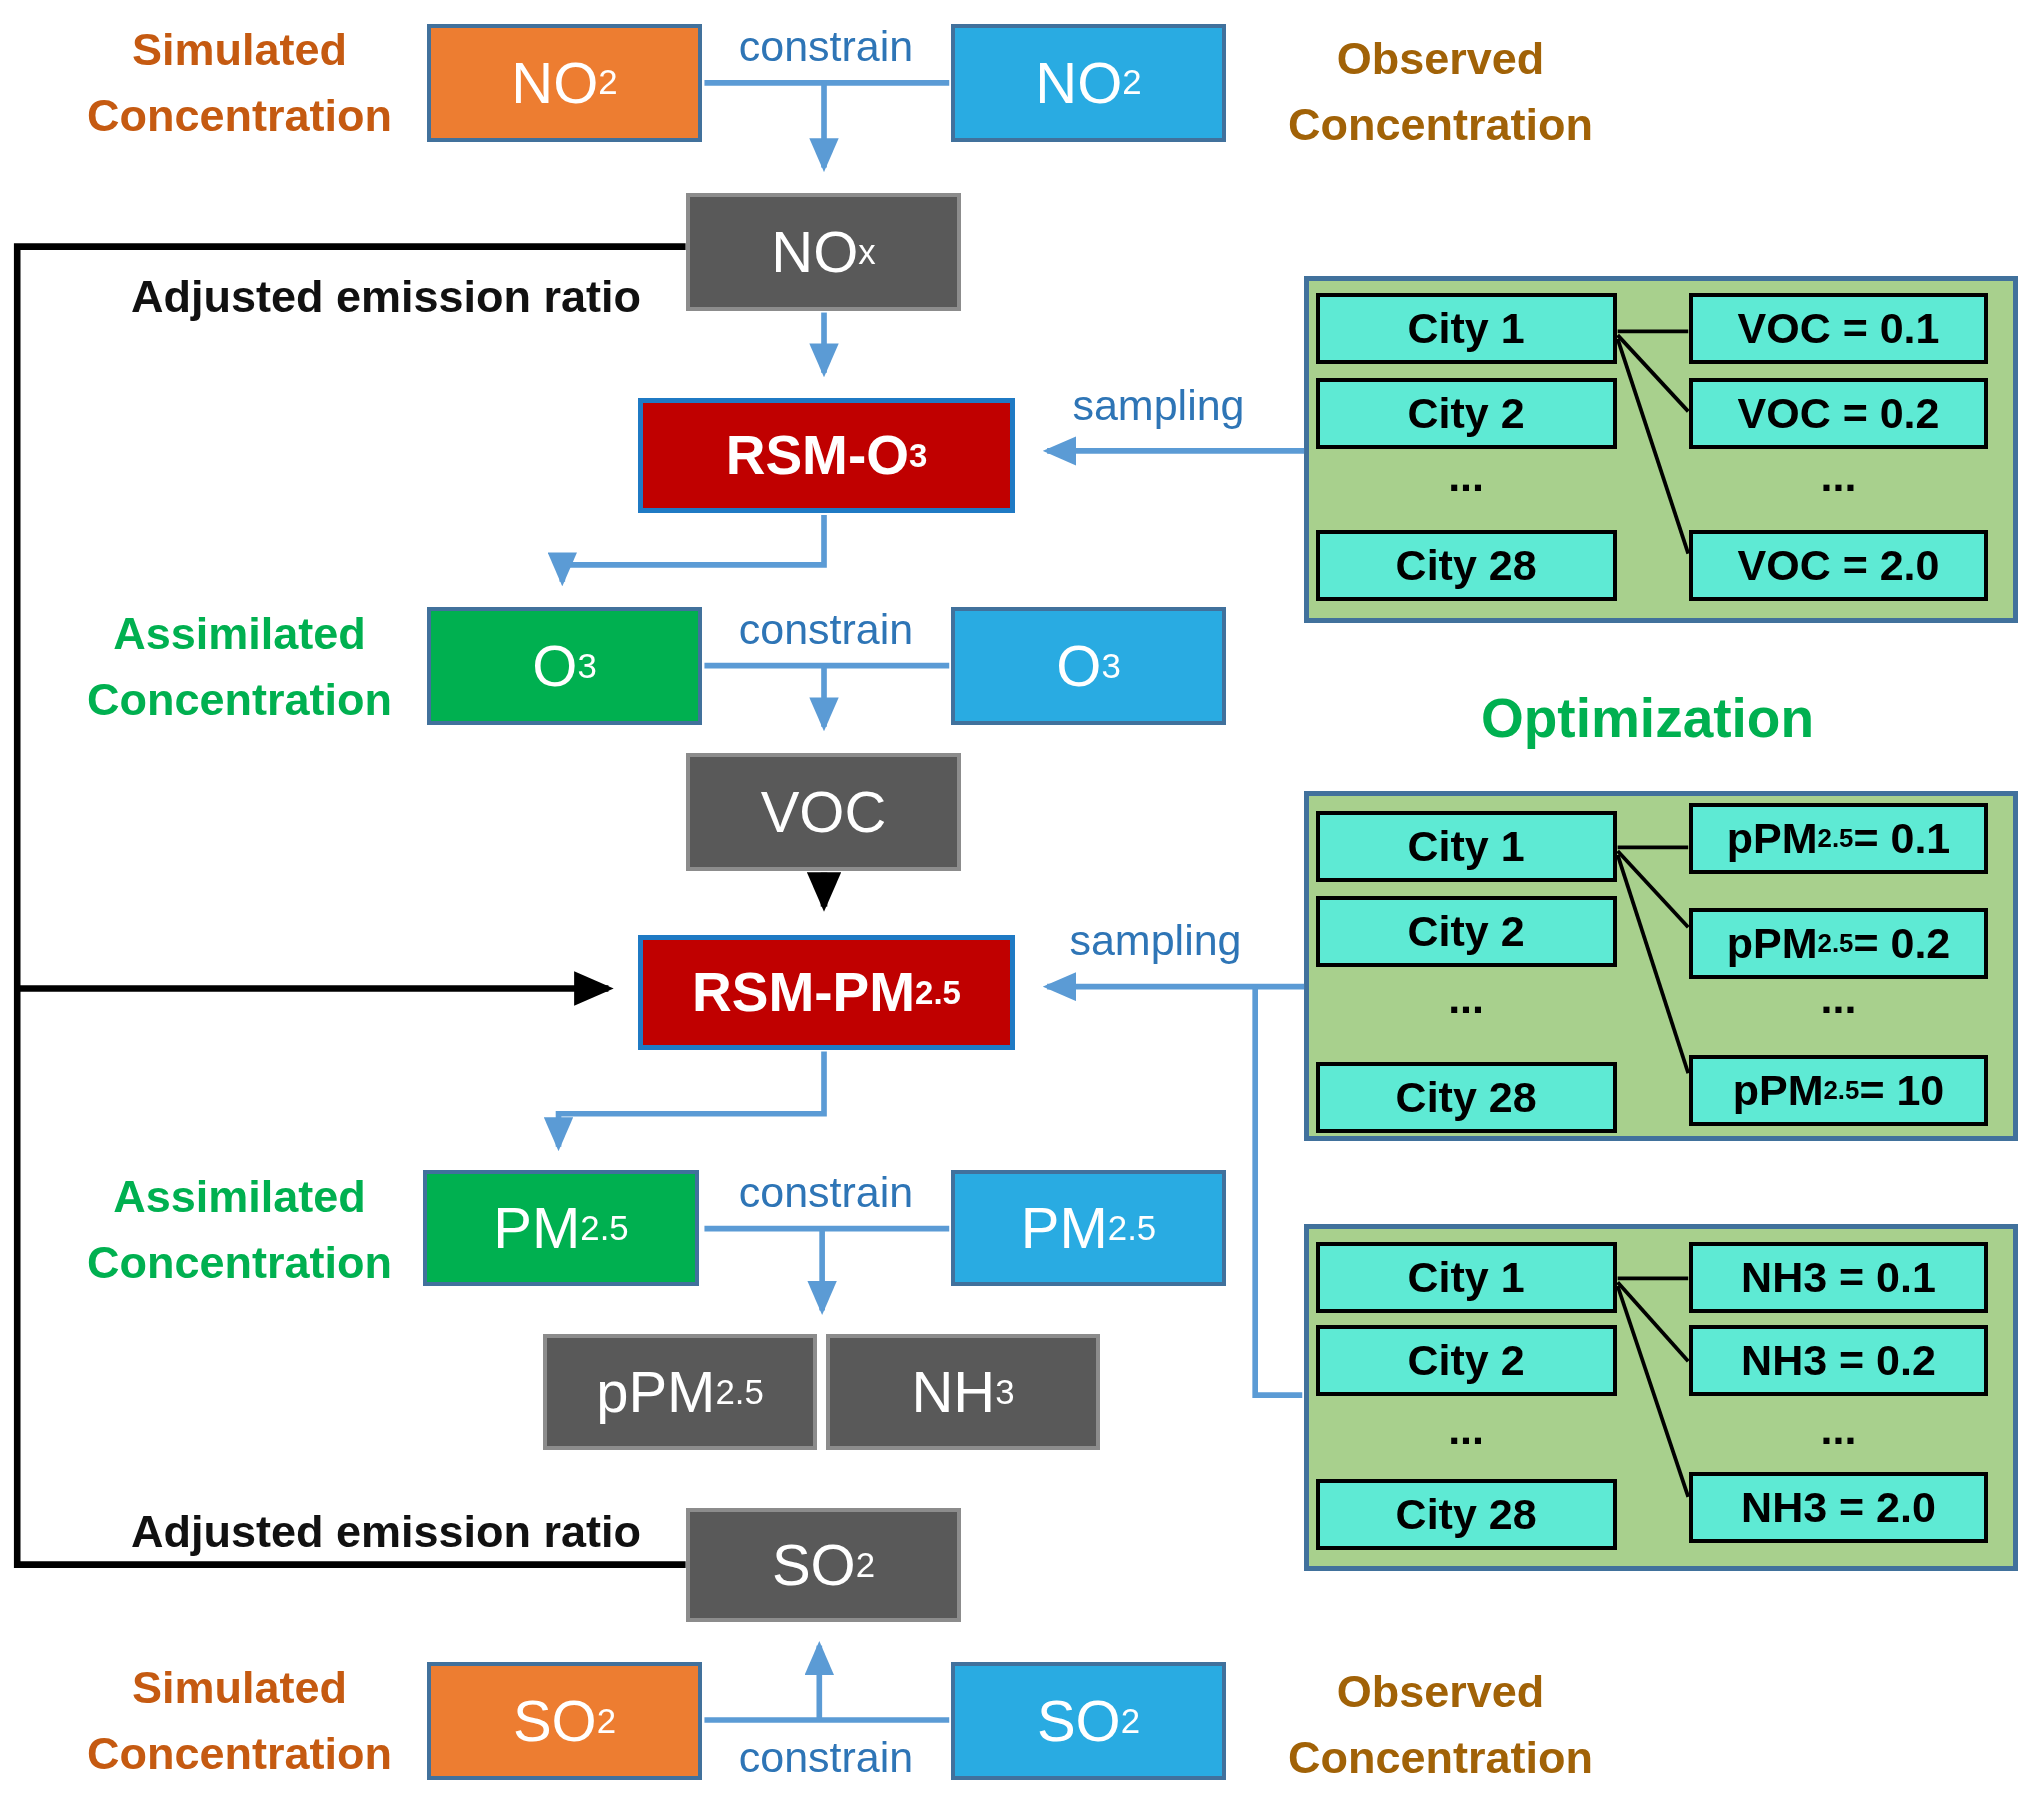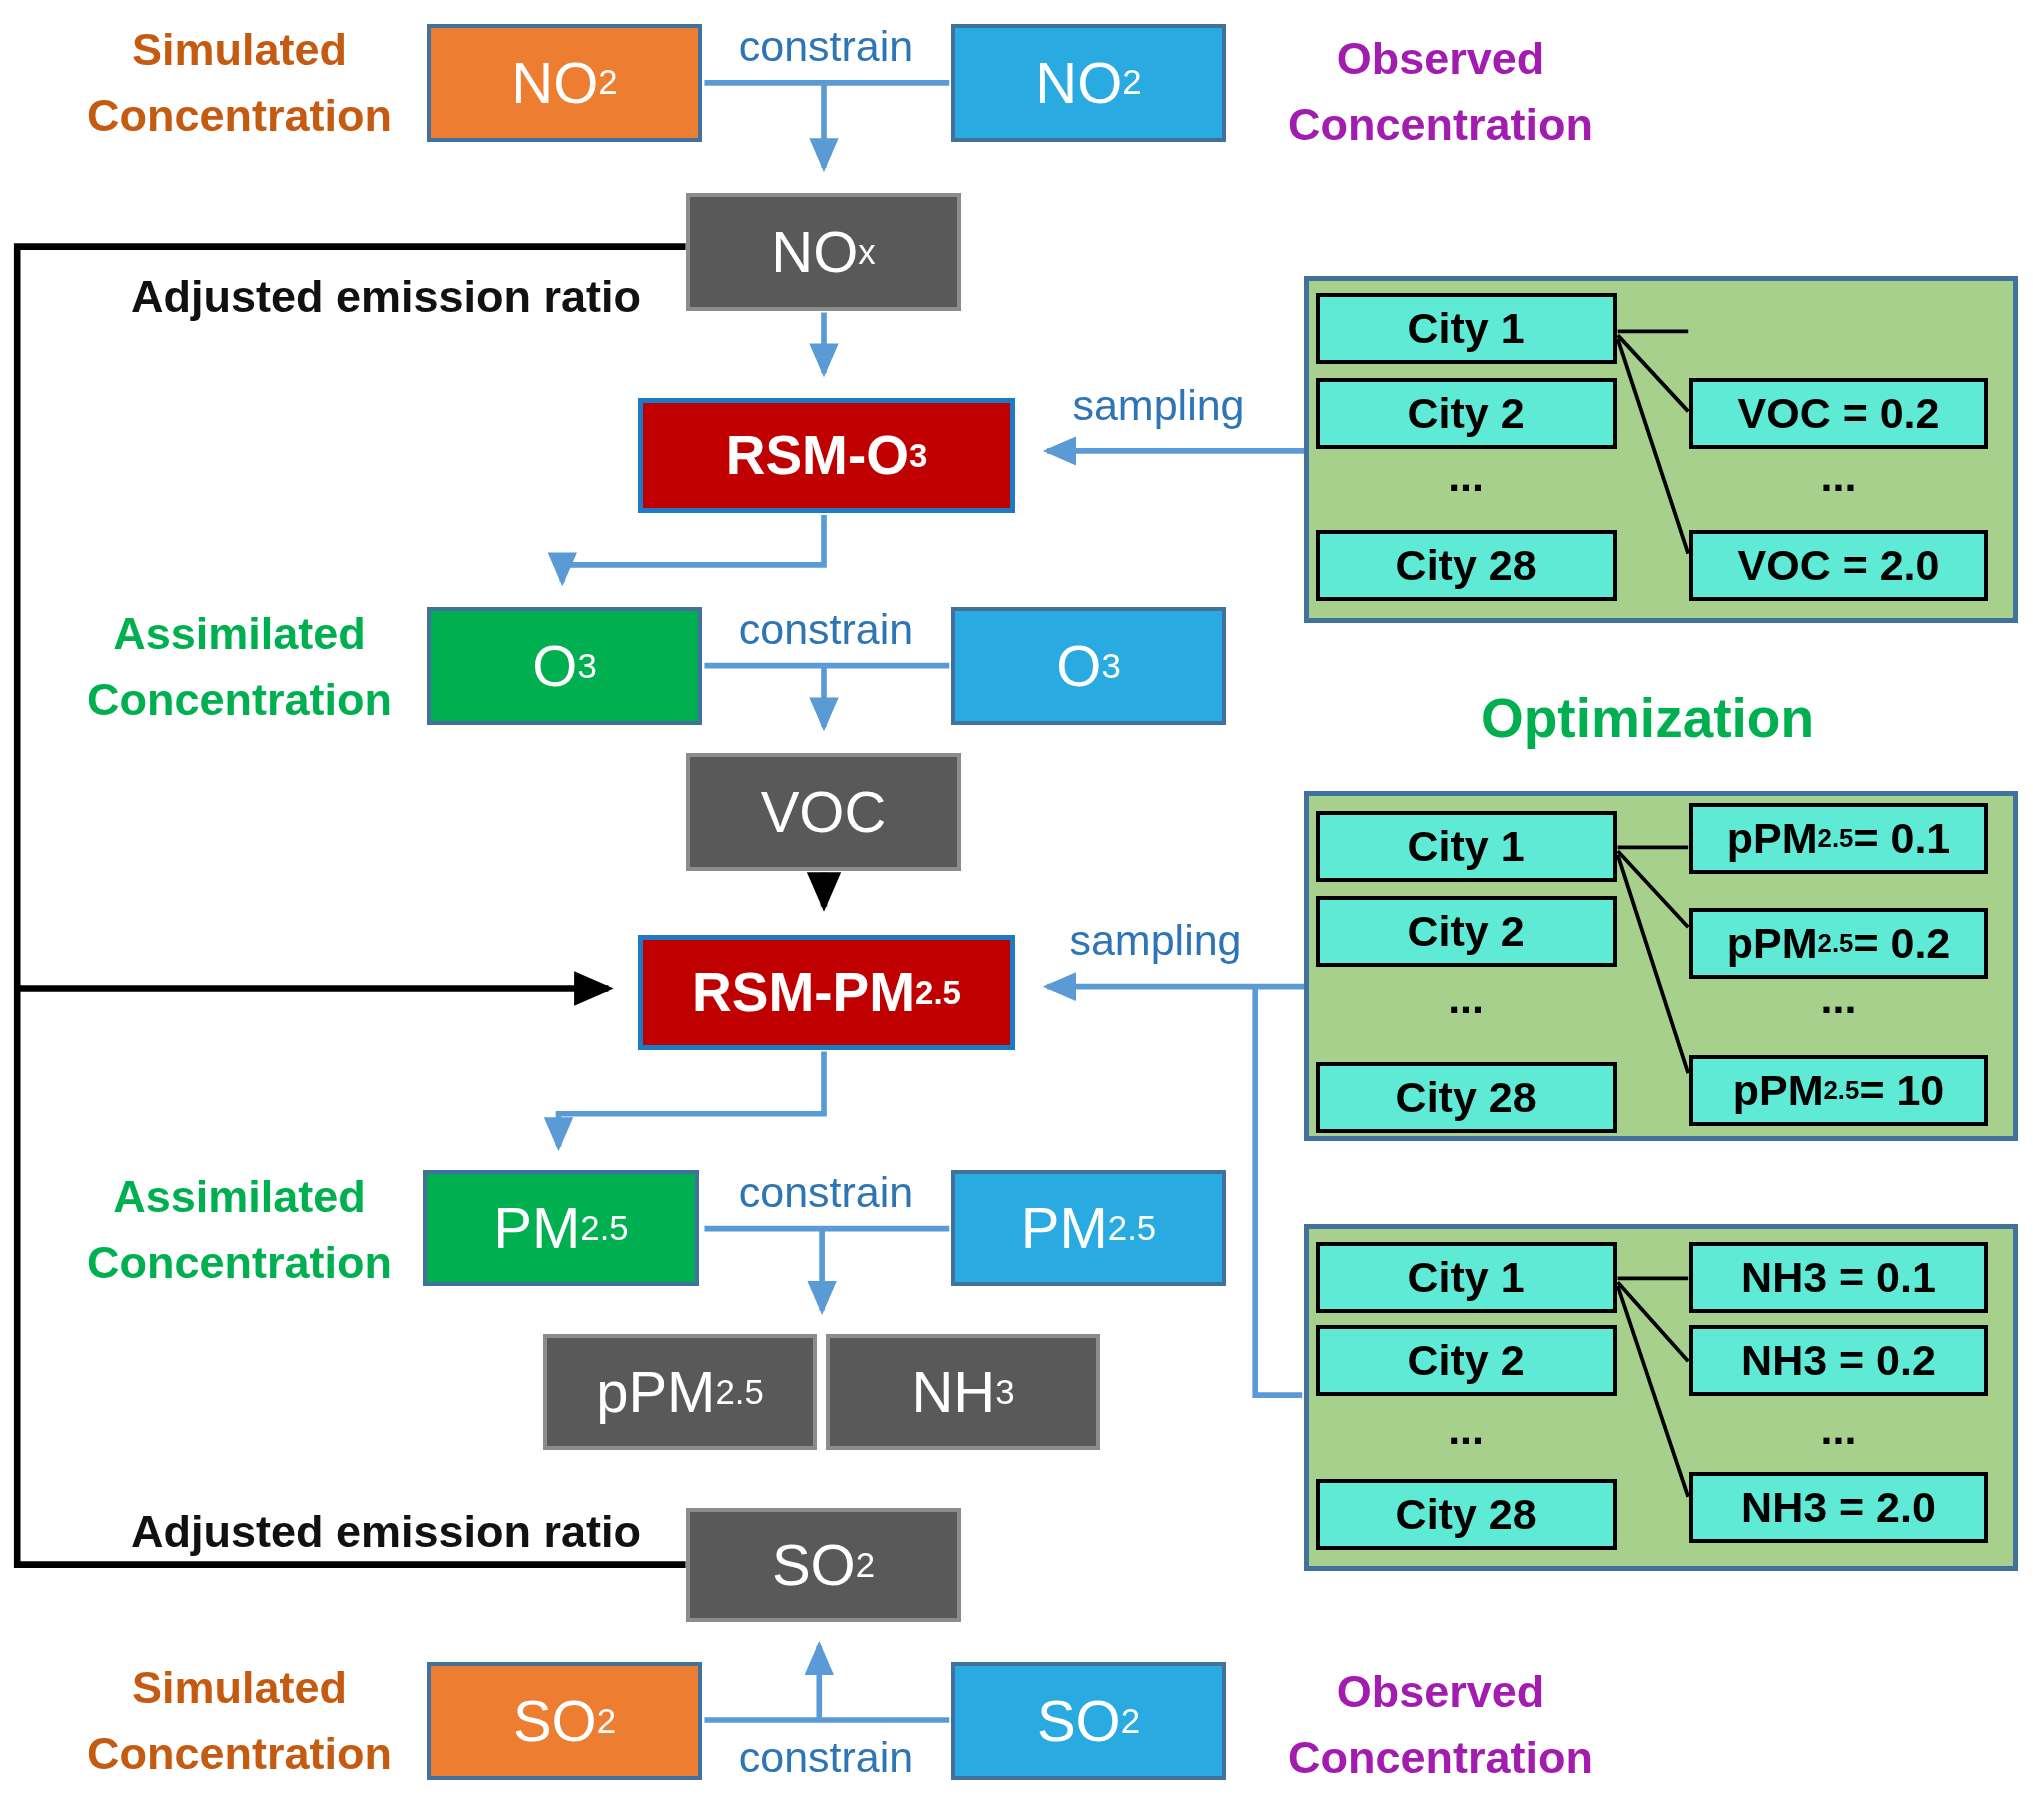--- a/index.html
+++ b/index.html
@@ -16,21 +16,21 @@
   .sim   { background:#ED7D31; border:4.7px solid #41719C; }
   .obs   { background:#29ABE2; border:4.7px solid #41719C; }
   .assim { background:#00B050; border:4.7px solid #41719C; }
   .gray  { background:#595959; border:4.7px solid #8C8C8C; }
   .rsm   { background:#C00000; border:5.6px solid #1F7AC4; font-weight:700; font-size:55px; }
   .side-label {
     position:absolute; text-align:center; font-weight:700; font-size:45px;
     line-height:66px; white-space:nowrap;
   }
   .c-orange { color:#C55A11; }
-  .c-blue   { color:#a21caf; }
+  .c-blue   { color:#a16207; }
   .c-green  { color:#00B050; }
   .c-black  { color:#111111; }
   .edge-label {
     position:absolute; font-size:43px; color:#2E75B6; text-align:center;
     white-space:nowrap; line-height:1.1;
   }
   .opt-label {
     position:absolute; font-size:55px; font-weight:700; color:#00B050;
     text-align:center; white-space:nowrap;
   }
@@ -49,20 +49,21 @@
 </head>
 <body>
 
 <div class="canvas">
 
   <div class="gtable" style="left:1304px; top:276px; width:714px; height:347px;">
     <div class="cell" style="left:6.6px;  top:12.2px;  width:301px; height:71px;">City 1</div>
     <div class="cell" style="left:6.6px;  top:97px; width:301px; height:71px;">City 2</div>
     <div class="dots" style="left:6.6px;  top:174px; width:301px;">...</div>
     <div class="cell" style="left:6.6px;  top:249px; width:301px; height:71px;">City 28</div>
+    <div class="cell" style="left:380px; top:12.2px;  width:299px; height:71px;">VOC = 0.1</div>
     <div class="cell" style="left:380px; top:97px; width:299px; height:71px;">VOC = 0.2</div>
     <div class="dots" style="left:380px; top:174px; width:299px;">...</div>
     <div class="cell" style="left:380px; top:249px; width:299px; height:71px;">VOC = 2.0</div>
   </div>
 
   <div class="gtable" style="left:1304px; top:791px; width:714px; height:350px;">
     <div class="cell" style="left:6.6px;  top:15px;  width:301px; height:71px;">City 1</div>
     <div class="cell" style="left:6.6px;  top:100px; width:301px; height:71px;">City 2</div>
     <div class="dots" style="left:6.6px;  top:181px; width:301px;">...</div>
     <div class="cell" style="left:6.6px;  top:266px; width:301px; height:71px;">City 28</div>

